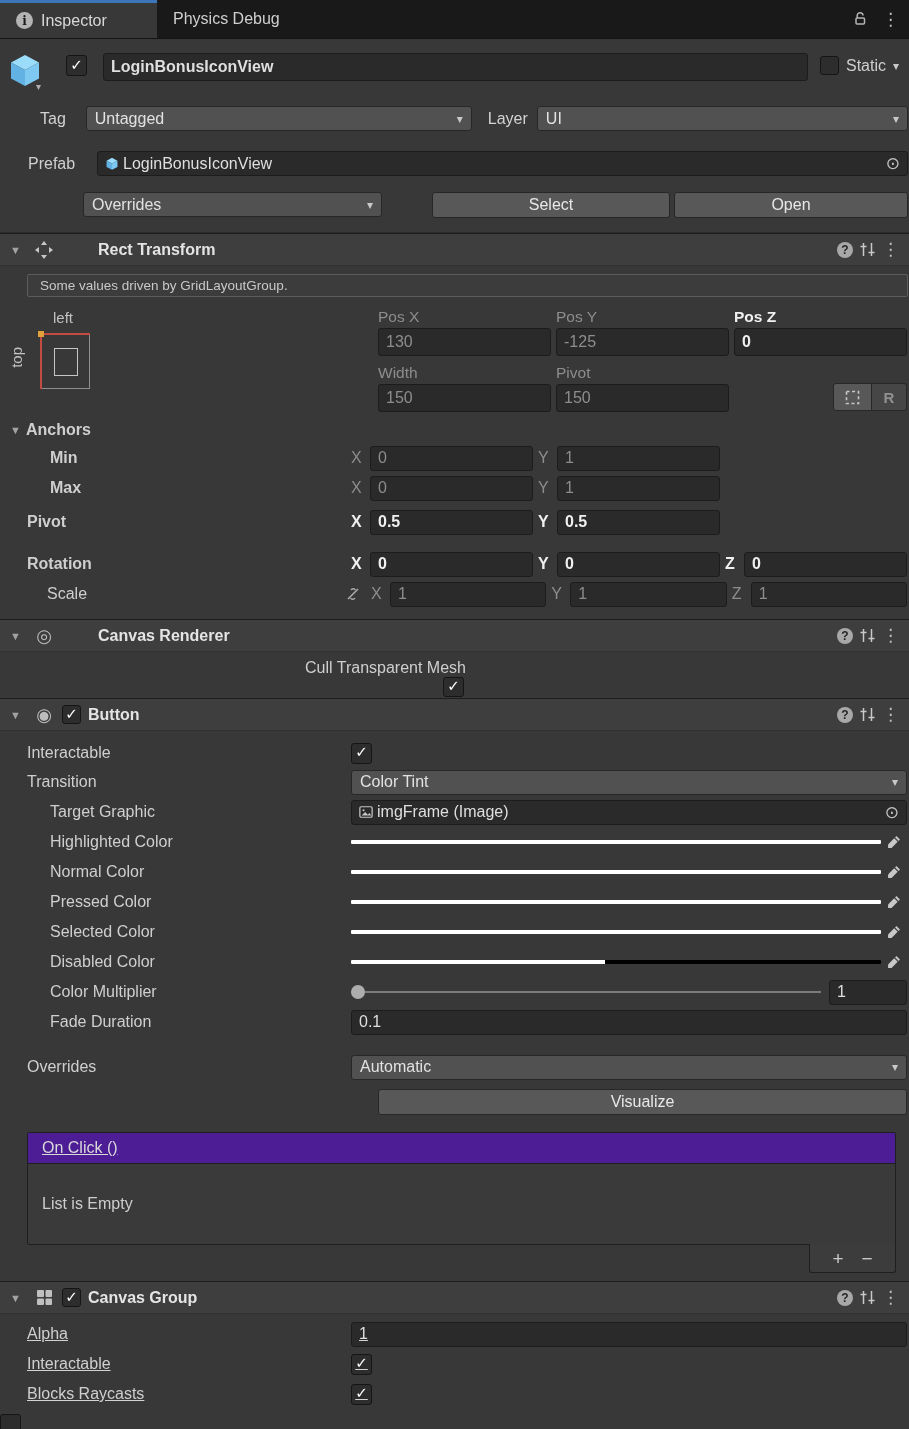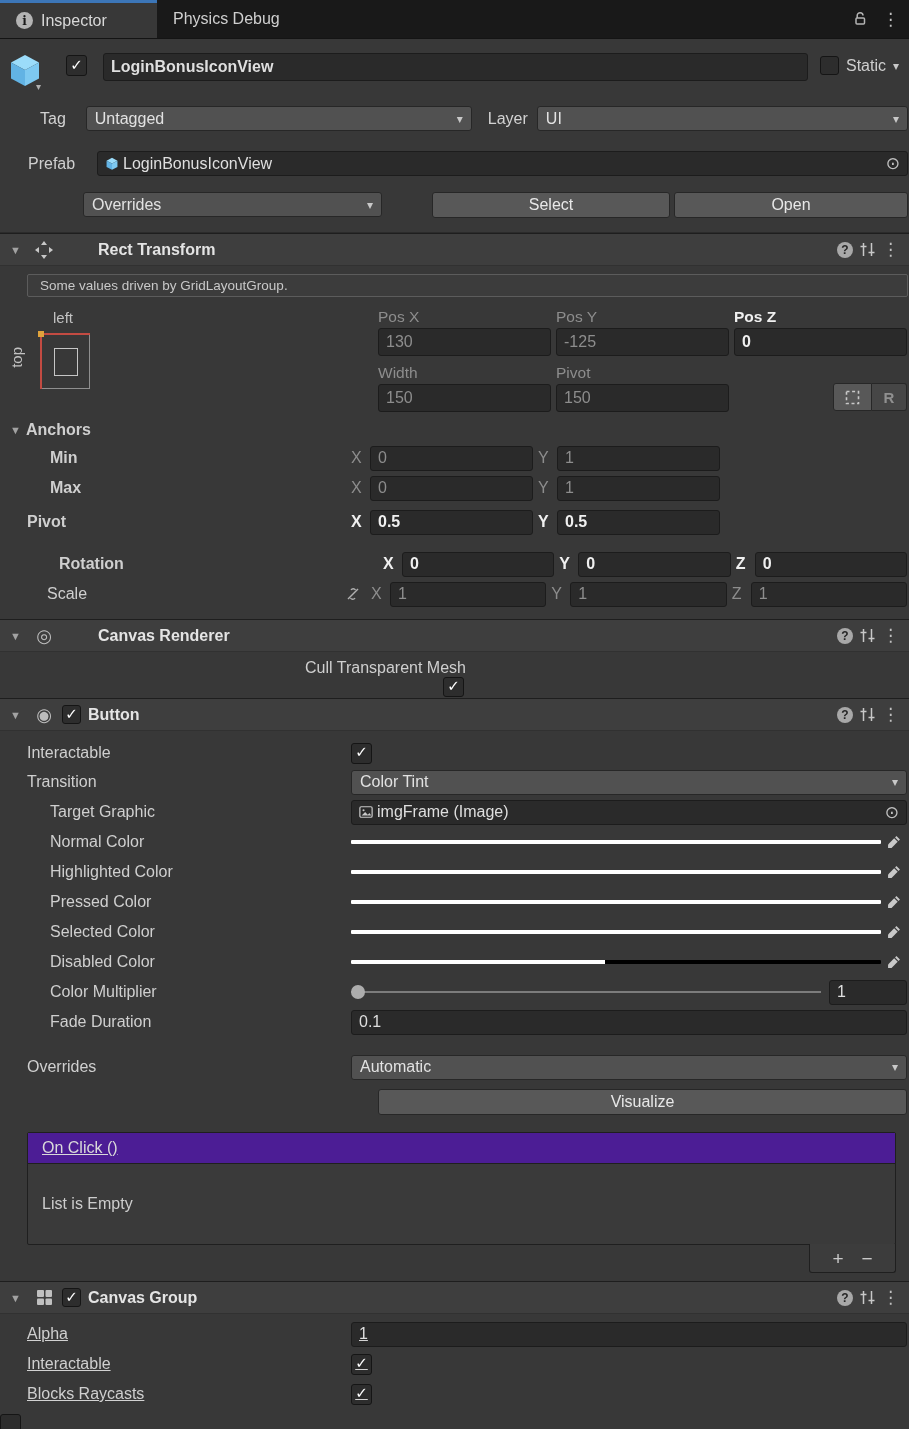--- a/index.html
+++ b/index.html
@@ -335,21 +335,21 @@
       <div class="cell">
           <span class="axis boldw">Y</span>
         <div class="field boldw">
             <span>0.5</span>
           </div>
         </div>
       <div class="cell"></div>
     </div>
   </div>
 
-  <div class="row" style="margin-top:12px;padding-left:32px;">
+  <div class="row" style="margin-top:12px;">
     <div class="label boldw">Rotation</div>
     <div class="cells">
       <div class="cell">
           <span class="axis boldw">X</span>
         <div class="field boldw">
             <span>0</span>
           </div>
         </div>
       <div class="cell">
           <span class="axis boldw">Y</span>
@@ -469,41 +469,41 @@
             <circle cx="5.2" cy="6" r="1.2" fill="#c8c8c8"></circle>
             <polygon points="3,12 7,8 10,11 12,9 14,12" fill="#c8c8c8"></polygon>
           </svg>
       </span>
       <span>imgFrame (Image)</span>
       <span style="margin-left:auto;font-size:17px;color:#c0c0c0;">⊙</span>
     </div>
   </div>
 
   <div class="row">
-    <div class="label sub">Normal Color</div>
+    <div class="label sub">Highlighted Color</div>
     <div class="swatch-wrap grow">
       <div class="swatch">
-        <div class="c" style="background:#ffffff;"></div>
+        <div class="c" style="background:#f5f5f5;"></div>
         <div class="abar">
             <div class="w a100"></div>
           </div>
       </div>
       <div class="dropper">
         <svg width="14" height="14" viewBox="0 0 16 16" fill="#c8c8c8">
             <path d="M10.8 1.2 L14.8 5.2 L13.2 6.8 L9.2 2.8 Z"></path>
             <path d="M8.2 3.8 L12.2 7.8 L5.2 14.8 H1.2 V10.8 Z"></path>
           </svg>
       </div>
     </div>
   </div>
   <div class="row">
-    <div class="label sub">Highlighted Color</div>
+    <div class="label sub">Normal Color</div>
     <div class="swatch-wrap grow">
       <div class="swatch">
-        <div class="c" style="background:#f5f5f5;"></div>
+        <div class="c" style="background:#ffffff;"></div>
         <div class="abar">
             <div class="w a100"></div>
           </div>
       </div>
       <div class="dropper">
         <svg width="14" height="14" viewBox="0 0 16 16" fill="#c8c8c8">
             <path d="M10.8 1.2 L14.8 5.2 L13.2 6.8 L9.2 2.8 Z"></path>
             <path d="M8.2 3.8 L12.2 7.8 L5.2 14.8 H1.2 V10.8 Z"></path>
           </svg>
       </div>

